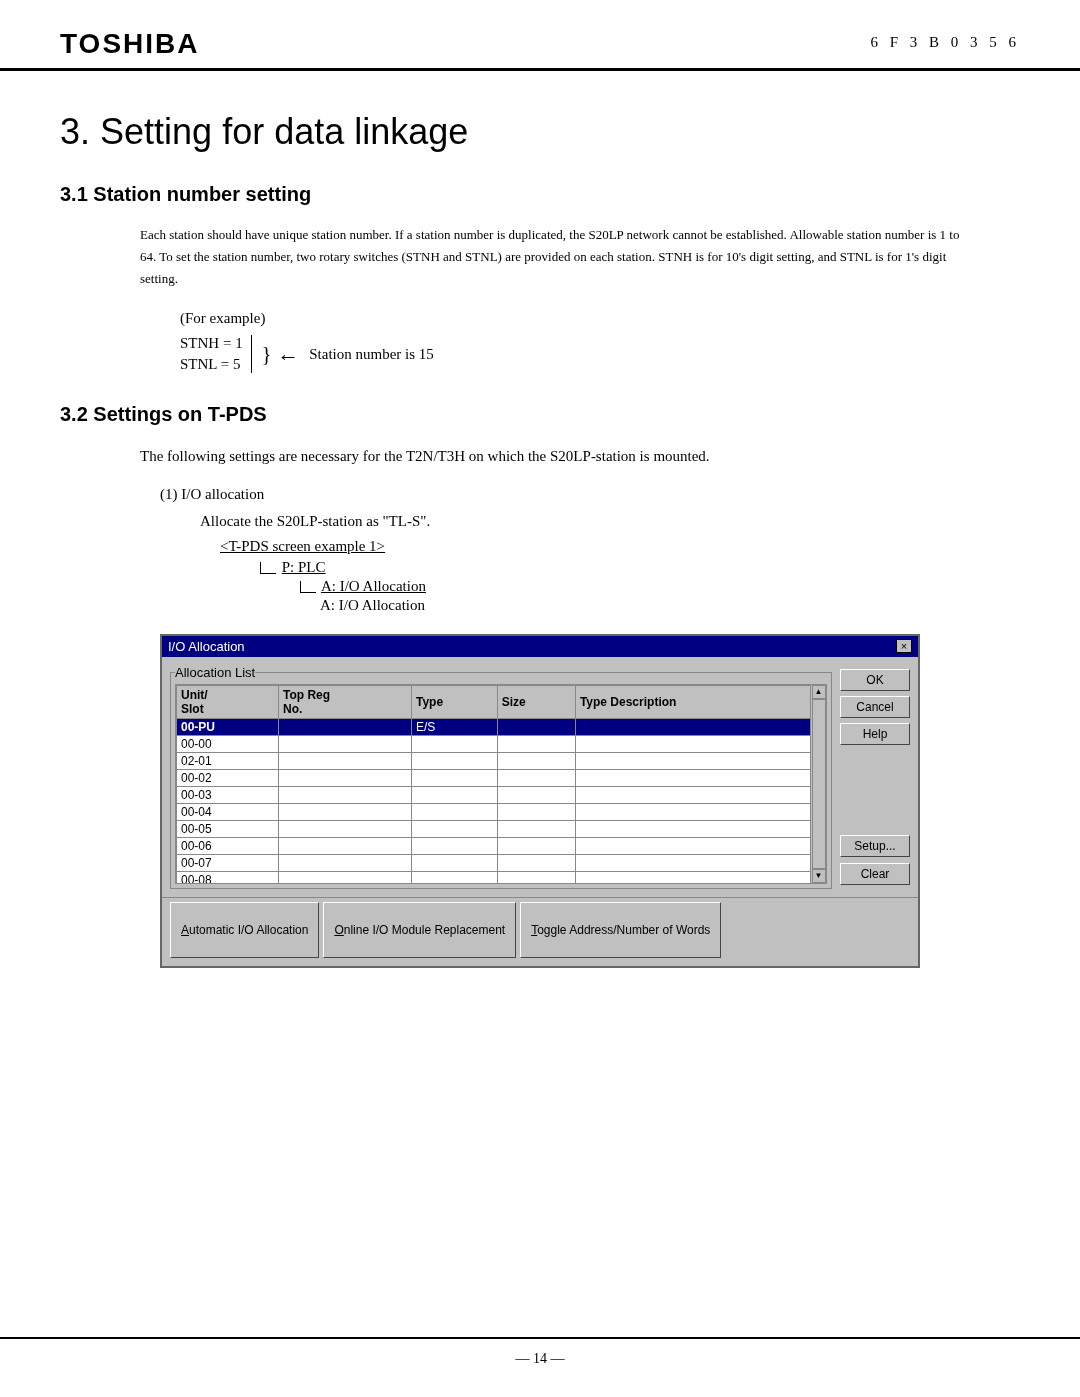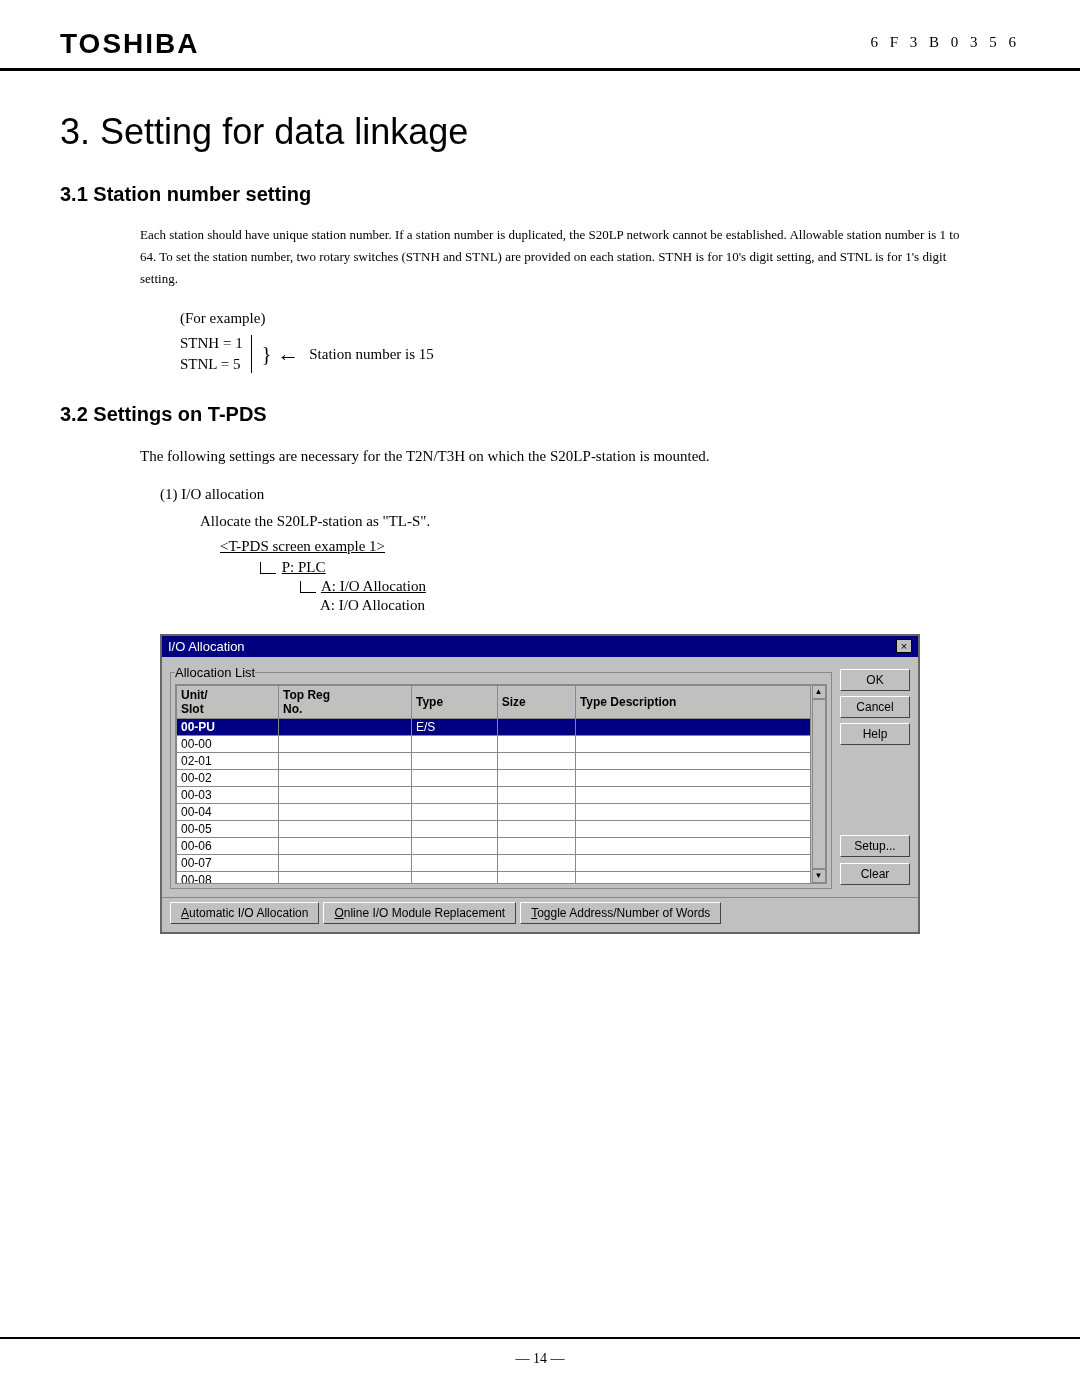--- a/index.html
+++ b/index.html
@@ -287,21 +287,21 @@
       gap: 4px;
       background: #c0c0c0;
       border-top: 1px solid #888;
     }
     .bottom-btn {
       background: #c0c0c0;
       border-top: 1px solid #fff;
       border-left: 1px solid #fff;
       border-right: 1px solid #444;
       border-bottom: 1px solid #444;
-      padding: 3px 10px;
+      padding: 20px 10px;
       font-family: Arial, sans-serif;
       font-size: 12px;
       cursor: pointer;
     }
     .btn-underline {
       text-decoration: underline;
     }
 
     
     .setup-clear-area {

